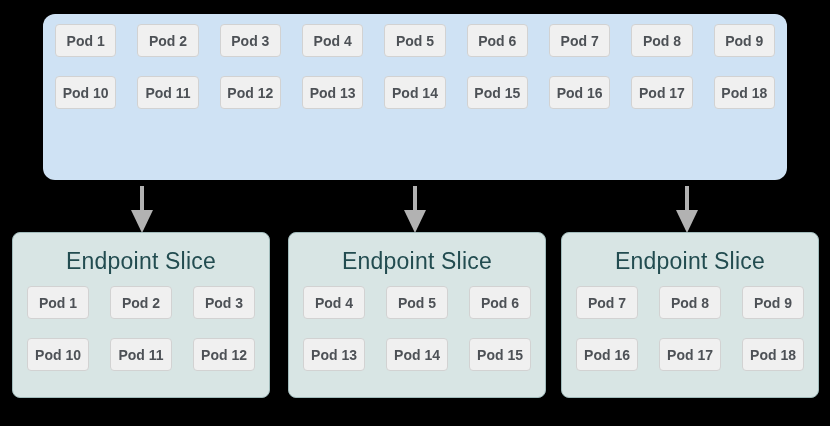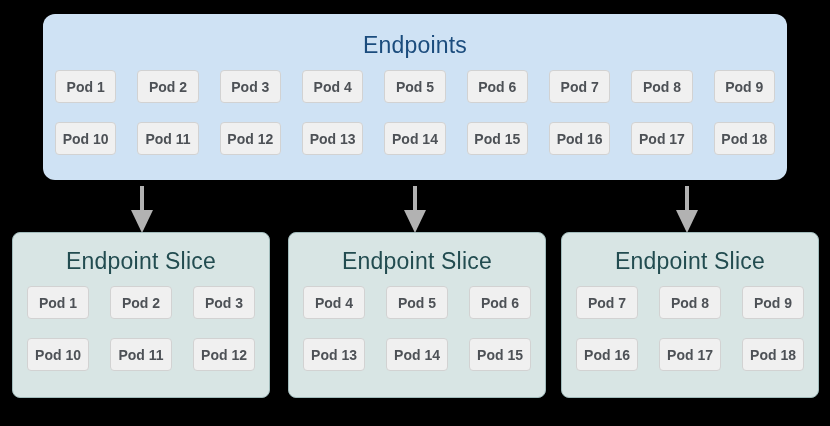--- a/index.html
+++ b/index.html
@@ -89,21 +89,20 @@
     padding: 0 14px;
     display: flex;
     flex-direction: column;
     gap: 19px;
   }
 </style>
 </head>
 <body>
 
 <div class="endpoints-box">
-  <div class="endpoints-title">Endpoints</div>
   <div class="endpoints-rows">
     <div class="pod-row">
       <div class="pod">Pod 1</div>
       <div class="pod">Pod 2</div>
       <div class="pod">Pod 3</div>
       <div class="pod">Pod 4</div>
       <div class="pod">Pod 5</div>
       <div class="pod">Pod 6</div>
       <div class="pod">Pod 7</div>
       <div class="pod">Pod 8</div>

